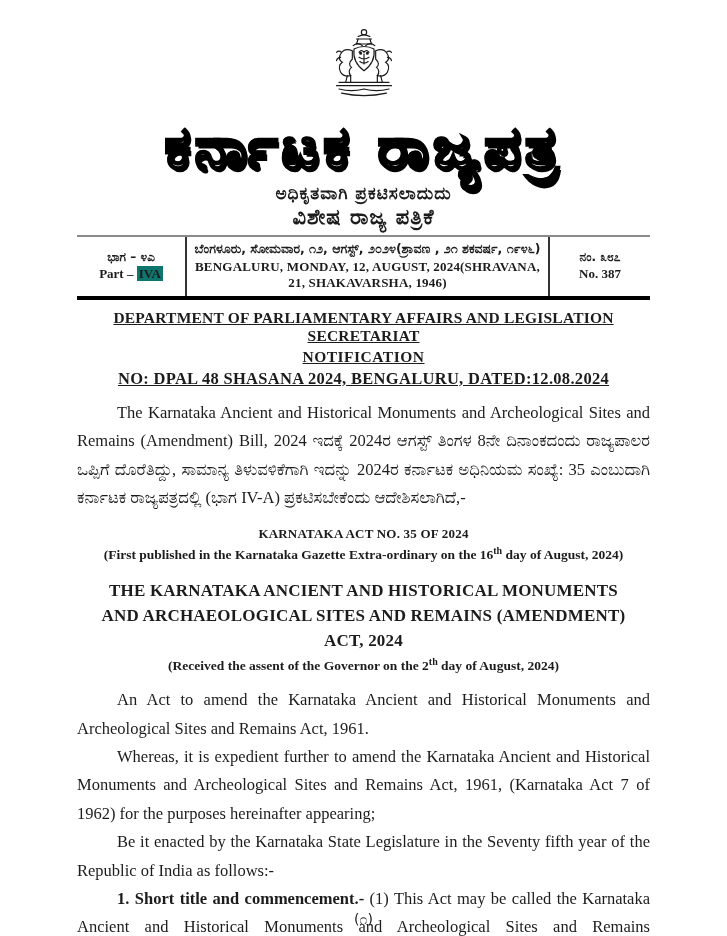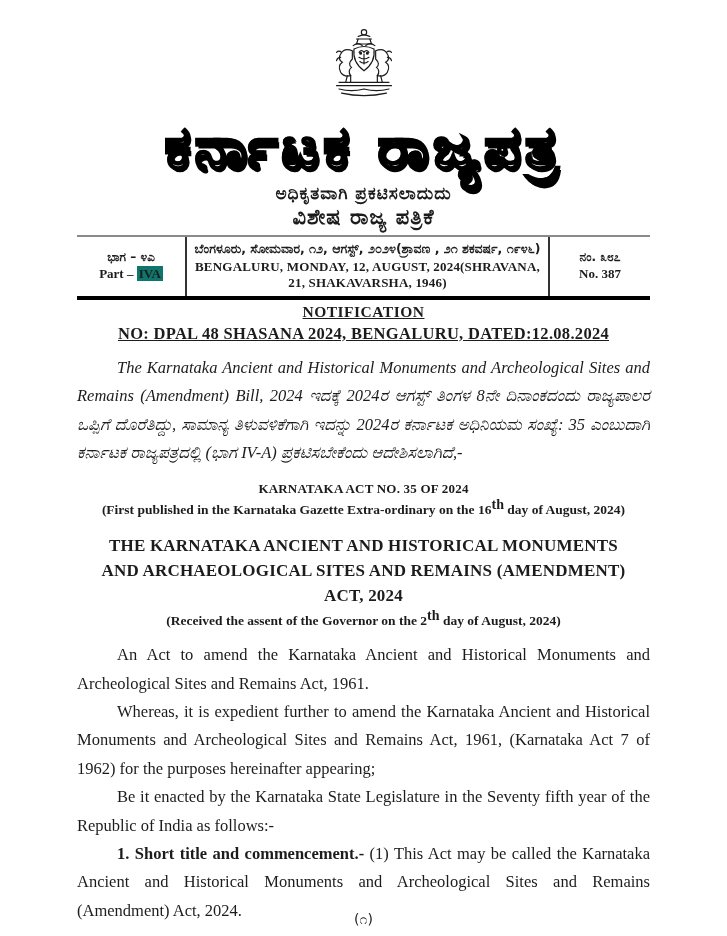--- a/index.html
+++ b/index.html
@@ -73,37 +73,37 @@
   .ref-head{
     text-align:center;font-weight:bold;font-size:16.5px;
     text-decoration:underline;margin-top:3px;letter-spacing:.3px;
   }
   
   .para{
     font-size:16.5px;line-height:1.72;text-align:justify;
     text-indent:40px;margin:0;
   }
   .para.first{margin-top:10px;}
-  .mixed{font-family:"Liberation Serif","DejaVu Sans",serif;font-style:italic;}
+  .mixed{font-family:"Liberation Serif","DejaVu Sans",serif;}
   
   .act-no{
     text-align:center;font-weight:bold;font-size:13px;
     margin-top:14px;letter-spacing:.2px;
     font-family:"Liberation Serif",serif;
   }
   .note-line{
     text-align:center;font-size:13.5px;font-weight:bold;
     margin-top:5px;
   }
   .act-title{
     text-align:center;font-weight:bold;font-size:17px;
     line-height:1.45;margin:16px auto 0 auto;max-width:545px;
     letter-spacing:.2px;
   }
-  sup{font-size:14px;vertical-align:super;line-height:0;}
+  sup{font-size:10px;vertical-align:super;line-height:0;}
   .section-lead{font-weight:bold;}
   
   .page-foot{
     position:absolute;left:0;right:0;bottom:8px;
     text-align:center;font-size:14px;
     font-family:"DejaVu Sans",sans-serif;
   }
   .spacer12{height:12px;}
 </style>
 </head>
@@ -159,20 +159,21 @@
     <div class="cell cell-date">
       <div class="kn-line">ಬೆಂಗಳೂರು, ಸೋಮವಾರ, ೧೨, ಆಗಸ್ಟ್, ೨೦೨೪(ಶ್ರಾವಣ , ೨೧ ಶಕವರ್ಷ, ೧೯೪೬)</div>
       <div class="en-line">BENGALURU,   MONDAY, 12,   AUGUST, 2024(SHRAVANA, 21, SHAKAVARSHA, 1946)</div>
     </div>
     <div class="cell cell-no">
       <div class="kn-line">ನಂ. ೩೮೭</div>
       <div class="en-line">No. 387</div>
     </div>
   </div>
 
+  <div class="dept-head">DEPARTMENT OF PARLIAMENTARY AFFAIRS AND LEGISLATION SECRETARIAT</div>
   <div class="notif-head">NOTIFICATION</div>
   <div class="ref-head">NO: DPAL 48 SHASANA 2024, BENGALURU, DATED:12.08.2024</div>
 
   <p class="para first mixed">The Karnataka Ancient and Historical Monuments and Archeological Sites and Remains (Amendment) Bill, 2024 ಇದಕ್ಕೆ 2024ರ ಆಗಸ್ಟ್ ತಿಂಗಳ 8ನೇ ದಿನಾಂಕದಂದು ರಾಜ್ಯಪಾಲರ ಒಪ್ಪಿಗೆ ದೊರೆತಿದ್ದು, ಸಾಮಾನ್ಯ ತಿಳುವಳಿಕೆಗಾಗಿ ಇದನ್ನು 2024ರ ಕರ್ನಾಟಕ ಅಧಿನಿಯಮ ಸಂಖ್ಯೆ: 35 ಎಂಬುದಾಗಿ ಕರ್ನಾಟಕ ರಾಜ್ಯಪತ್ರದಲ್ಲಿ (ಭಾಗ IV-A) ಪ್ರಕಟಿಸಬೇಕೆಂದು ಆದೇಶಿಸಲಾಗಿದೆ,-</p>
 
   <div class="act-no">KARNATAKA ACT NO. 35 OF 2024</div>
   <div class="note-line"><span>(First published in the Karnataka Gazette Extra-ordinary on the 16</span><sup>th</sup><span> day of August, 2024)</span></div>
 
   <div class="act-title">THE KARNATAKA ANCIENT AND HISTORICAL MONUMENTS AND ARCHAEOLOGICAL SITES AND REMAINS (AMENDMENT) ACT, 2024</div>
   <div class="note-line"><span>(Received the assent of the Governor on the 2</span><sup>th</sup><span> day of August, 2024)</span></div>

